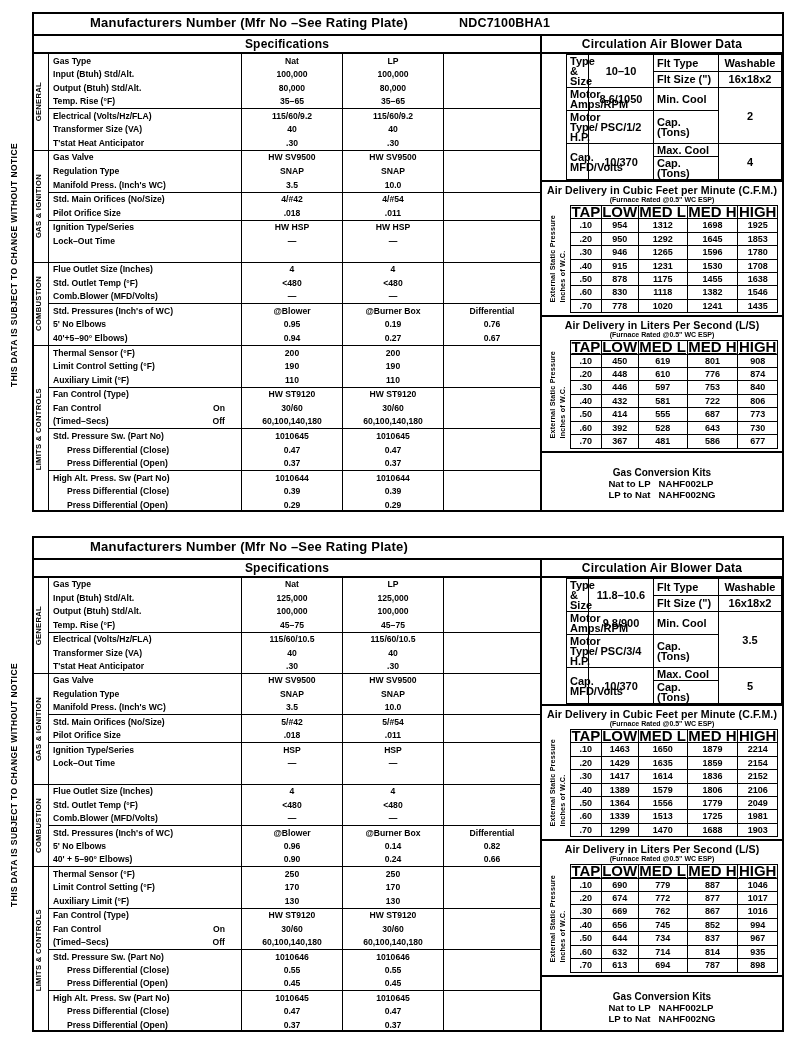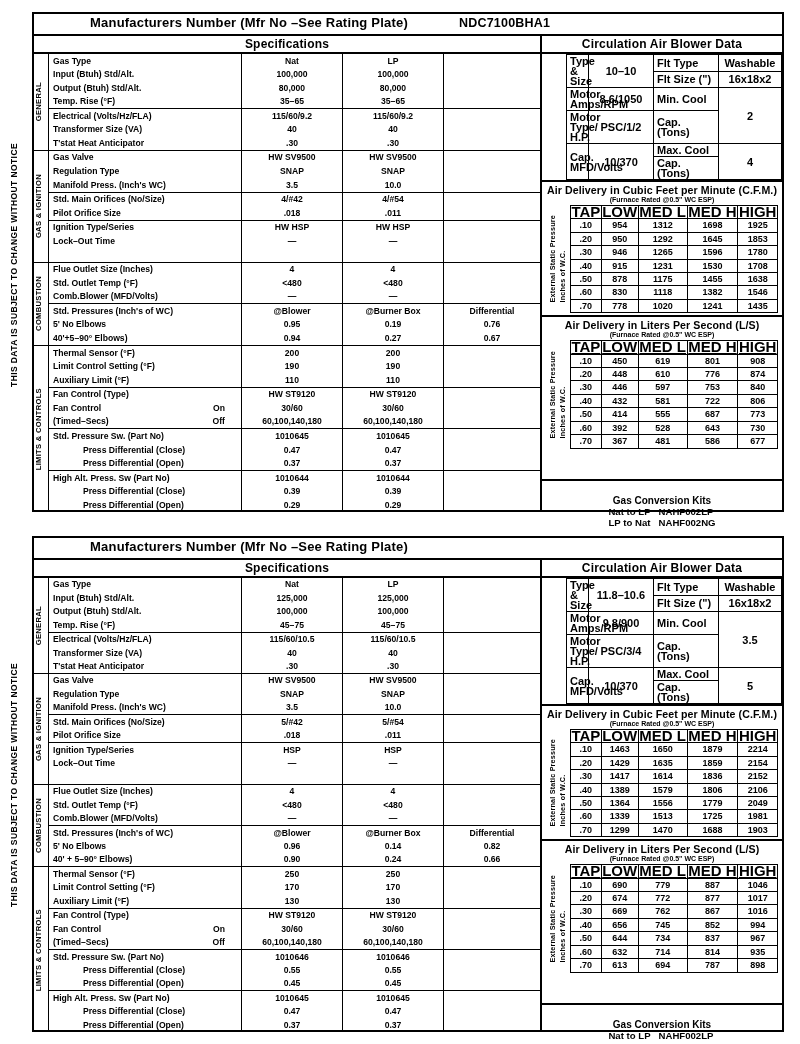--- a/index.html
+++ b/index.html
@@ -33,40 +33,40 @@
   .spec{width:100%;height:100%;border-collapse:collapse;table-layout:fixed;}
   .spec td{font-size:8.6px;font-weight:bold;padding:0 2px;line-height:10.4px;height:10.4px;}
   .spec .grp{width:14px;border-right:1.5px solid #000;text-align:center;vertical-align:middle;padding:0;}
   .spec .grp div{writing-mode:vertical-rl;transform:rotate(180deg);font-size:7.6px;font-weight:bold;letter-spacing:.3px;white-space:nowrap;}
   .spec .lbl{width:186px;text-align:left;padding-left:4px;}
   .spec .lbl .on{float:right;margin-right:14px;}
   .spec .v{width:96px;text-align:center;border-left:1.5px solid #000;}
   .spec .v3{width:92px;text-align:center;border-left:1.5px solid #000;}
   .spec .gsep td{border-top:1.5px solid #000;}
   .spec .ssep td{border-top:1px solid #000;}
-  .spec .indent{padding-left:34px;}
+  .spec .indent{padding-left:18px;}
 
   
   .blower{width:100%;border-collapse:collapse;table-layout:fixed;margin:0;}
   .blower td{font-size:11px;font-weight:bold;border:1.2px solid #000;padding:1px 3px;line-height:10px;height:10px;}
   .blower .nb{border:none;}
   .blower .c{text-align:center;}
 
   .subhead{text-align:center;font-weight:bold;font-size:10.6px;border-top:2px solid #000;padding:2px 0 0;letter-spacing:.1px;}
   .subhead .sub2{display:block;font-size:7px;font-weight:bold;letter-spacing:0;}
 
   .airwrap{display:flex;align-items:center;padding:2px 4px 2px 2px;}
   .axis{flex:0 0 26px;display:flex;justify-content:center;}
   .axis span{writing-mode:vertical-rl;transform:rotate(180deg);font-size:7.2px;font-weight:bold;white-space:nowrap;letter-spacing:.2px;}
   .axis .a2{margin-left:1px;}
   .air{flex:1;border-collapse:collapse;table-layout:fixed;}
   .air td,.air th{border:1.3px solid #000;font-size:9px;font-weight:bold;text-align:center;height:12.4px;line-height:12.4px;padding:0;}
   .air th{font-size:15px;text-decoration:underline;}
 
-  .gck{border-top:2px solid #000;text-align:center;padding:14px 0 3px;margin-top:28px;}
+  .gck{border-top:2px solid #000;text-align:center;padding:14px 0 3px;}
   .gck .h{font-size:10px;font-weight:bold;}
   .gck table{margin:0 auto;border-collapse:collapse;}
   .gck td{font-size:9.6px;font-weight:bold;padding:0 4px;line-height:11px;}
   .gck .l{}
   .gck .r{text-align:left;}
 </style>
 </head>
 <body>
 
 <div class="page">

